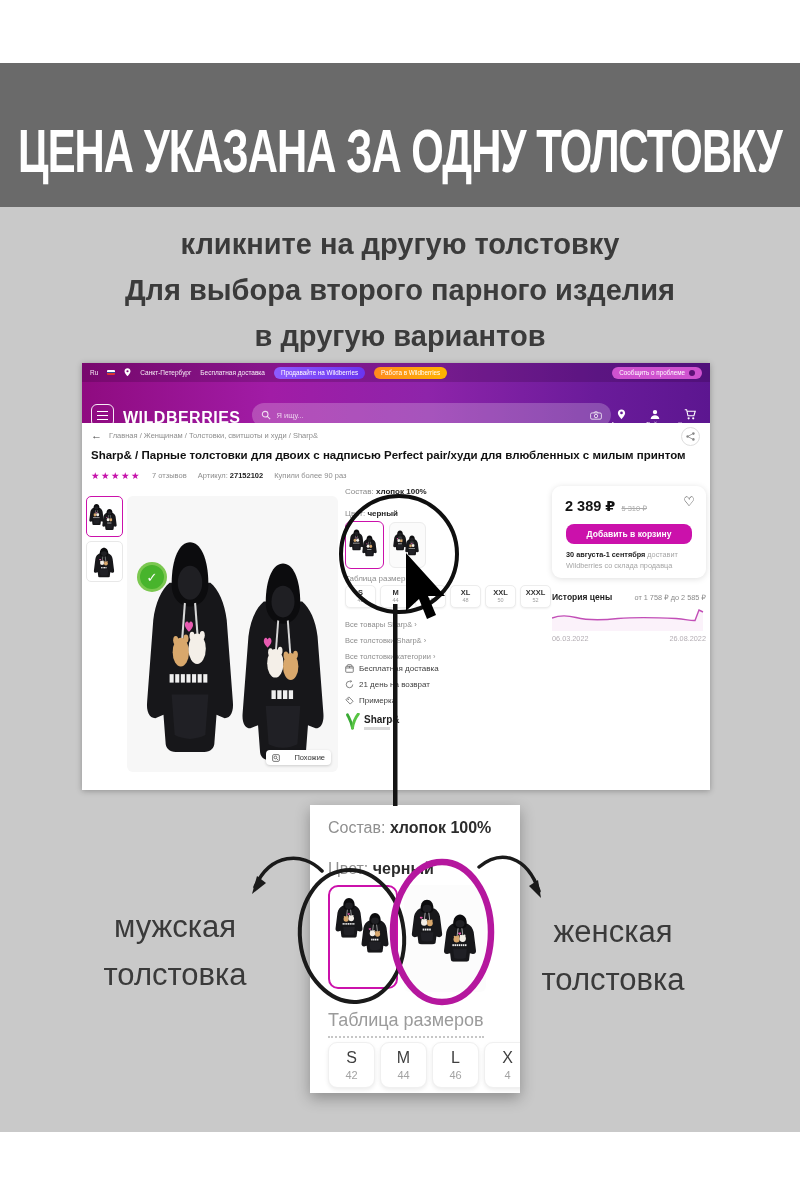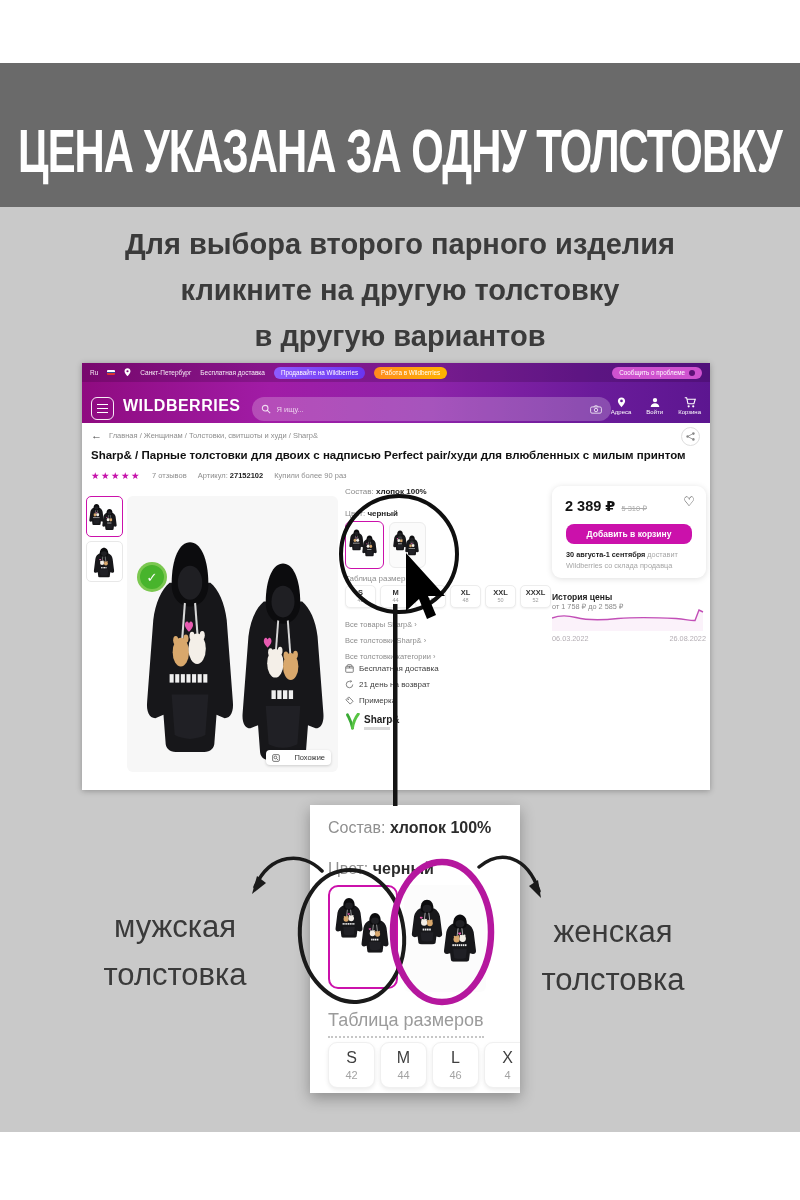--- a/index.html
+++ b/index.html
@@ -16,21 +16,21 @@
   
   .wbshot{left:82px;top:363px;width:628px;height:427px;background:#fff;box-shadow:0 1px 6px rgba(0,0,0,.28);}
   .wb-head{left:0;top:0;width:628px;height:60px;background:linear-gradient(90deg,#8f0b80,#a11ca6 30%,#8e24aa 55%,#6a1b9a 82%,#5c1690);}
   .wb-top{left:0;top:0;width:612px;height:19px;padding:0 8px;background:rgba(40,0,45,.22);display:flex;align-items:center;gap:9px;font-size:6.5px;color:rgba(255,255,255,.93);}
   .flag{width:8px;height:5px;background:linear-gradient(#fff 33%,#2f53a0 33%,#2f53a0 66%,#d33 66%);border-radius:1px;display:inline-block;}
   .pill{height:12px;border-radius:6px;display:flex;align-items:center;padding:0 7px;font-size:6.3px;color:#fff;white-space:nowrap;}
   .pill.sell{background:linear-gradient(90deg,#8e5bff,#6a35f0);}
   .pill.work{background:linear-gradient(90deg,#ff8a1e,#ffb300);}
   .pill.report{background:#cf52cf;margin-left:auto;gap:4px;}
   .pill.report .dot{width:6px;height:6px;border-radius:50%;background:#5d1177;display:inline-block;}
-  .wb-main{left:0;top:19px;width:610px;height:41px;padding:4px 9px;display:flex;align-items:flex-start;margin-top:11px;}
+  .wb-main{left:0;top:19px;width:610px;height:41px;padding:4px 9px;display:flex;align-items:flex-end;}
   .burger{width:21px;height:21px;border:1.6px solid rgba(255,255,255,.92);border-radius:6px;display:flex;flex-direction:column;justify-content:center;align-items:center;gap:2.5px;flex:none;}
   .burger i{width:11px;height:1.6px;background:#fff;}
   .wblogo{color:#fff;font-size:16px;font-weight:800;letter-spacing:.5px;margin-left:9px;white-space:nowrap;}
   .search{margin-left:11px;width:352px;height:24px;border-radius:12px;background:rgba(255,255,255,.22);display:flex;align-items:center;padding:0 9px;gap:6px;}
   .search .ph{color:rgba(255,255,255,.75);font-size:7.5px;flex:1;}
   .wb-nav{margin-left:auto;display:flex;gap:15px;}
   .nav-item{display:flex;flex-direction:column;align-items:center;color:#fff;font-size:6px;gap:1px;}
   .icon-svg{display:block;}
 
   .crumbs{left:9px;top:67px;display:flex;align-items:center;gap:7px;color:#8d8d8d;font-size:7.5px;}
@@ -64,21 +64,21 @@
   .brand .tl{display:block;height:3px;width:26px;background:#d9d9d9;margin-top:2px;}
 
   .card{left:470px;top:123px;width:154px;height:92px;background:#fff;border-radius:9px;box-shadow:0 1px 6px rgba(0,0,0,.13);}
   .pricerow{left:13px;top:12px;display:flex;align-items:baseline;gap:6px;}
   .price{font-size:14.5px;font-weight:800;color:#141414;}
   .oldp{font-size:7.5px;color:#ababab;text-decoration:line-through;}
   .heart{right:11px;top:8px;font-size:13px;color:#2b2b2b;}
   .addbtn{left:14px;right:14px;top:38px;height:20px;border-radius:8px;background:#cb11ab;color:#fff;font-size:8.5px;font-weight:700;display:flex;align-items:center;justify-content:center;}
   .dlv{left:14px;top:64px;width:130px;font-size:7.3px;color:#a6a6a6;line-height:1.5;}
   .dlv b{color:#1a1a1a;}
-  .histrow{left:470px;top:229px;width:154px;display:flex;justify-content:space-between;align-items:baseline;flex-direction:column;}
+  .histrow{left:470px;top:229px;width:154px;display:flex;justify-content:space-between;align-items:baseline;}
   .histtitle{font-size:8.5px;font-weight:700;color:#222;}
   .histrange{font-size:7.3px;color:#8a8a8a;}
   .dates{left:470px;top:271px;width:154px;display:flex;justify-content:space-between;font-size:7.3px;color:#b4aeb4;}
 
   .ring{left:257px;top:131px;width:112px;height:112px;border:4px solid #0f0f0f;border-radius:50%;}
 
   
   .panel{left:310px;top:805px;width:210px;height:288px;background:#fff;box-shadow:0 5px 14px rgba(0,0,0,.3);overflow:hidden;}
   .pline{left:18px;font-size:16px;color:#8f8f8f;white-space:nowrap;}
   .pline b{color:#2c2c2c;font-weight:700;}
@@ -150,22 +150,22 @@
   </defs>
 </svg>
 
 <div class="c">
 
   <div class="abs banner">
     <span>ЦЕНА УКАЗАНА ЗА ОДНУ ТОЛСТОВКУ</span>
   </div>
   <div class="abs graybg"></div>
   <div class="abs intro">
+    <div>кликните на другую толстовку</div>
     <div>Для выбора второго парного изделия</div>
-    <div>кликните на другую толстовку</div>
     <div>в другую вариантов</div>
   </div>
 
   <div class="abs wbshot">
 
     <div class="abs wb-head">
       <div class="abs wb-top">
         <span>Ru</span>
         <span class="flag"></span>
         <svg class="icon-svg" width="7" height="9" viewBox="0 0 10 13">

